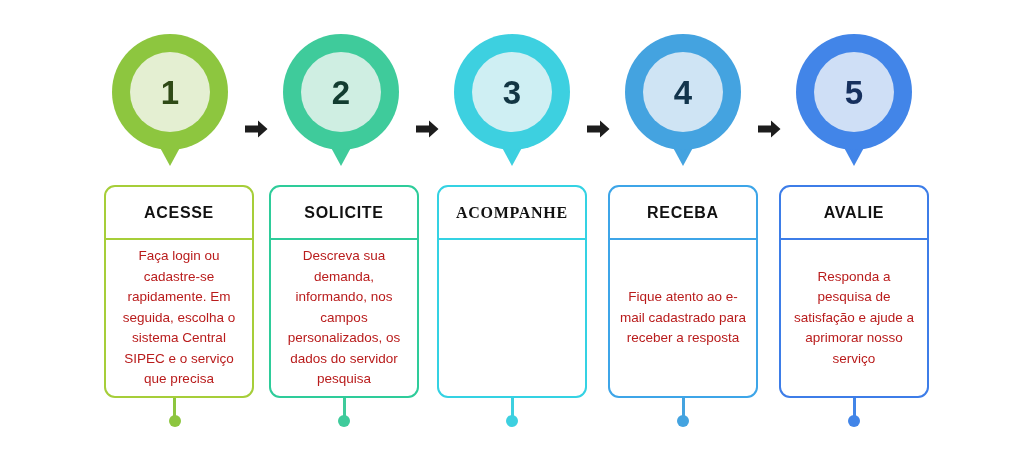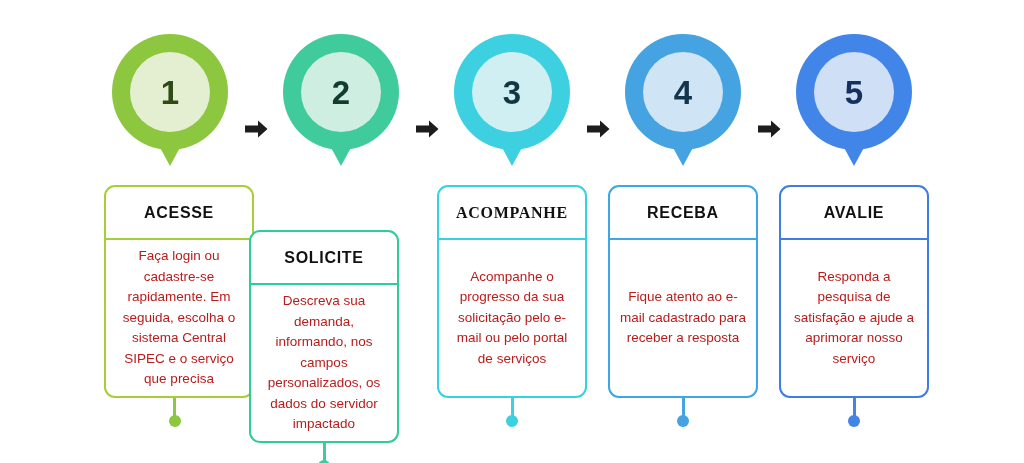--- a/index.html
+++ b/index.html
@@ -218,36 +218,33 @@
       <div class="card-slot" style="left: 0px; padding-left: 9px;">
         <div class="card" style="border-color: rgb(166, 206, 57);">
           <div class="card-title" style="border-bottom-color: rgb(166, 206, 57);">ACESSE</div>
           <div class="card-body">
             <div class="card-text">Faça login ou cadastre-se rapidamente. Em seguida, escolha o sistema Central SIPEC e o serviço que precisa</div>
           </div>
         </div>
         <div class="stem" style="background: rgb(141, 198, 63);"></div>
         <div class="stem-dot" style="background: rgb(141, 198, 63);"></div>
       </div>
-      <div class="card-slot" style="left: 154px; margin-top: 45px;">
+      <div class="card-slot" style="left: 174px;">
         <div class="card" style="border-color: rgb(46, 204, 154);">
           <div class="card-title" style="border-bottom-color: rgb(46, 204, 154);">SOLICITE</div>
           <div class="card-body">
-            <div class="card-text">Descreva sua demanda, informando, nos campos personalizados, os dados do servidor impactado</div>
+            <div class="card-text">Descreva sua demanda, informando, nos campos personalizados, os dados do servidor pesquisa</div>
           </div>
         </div>
         <div class="stem" style="background: rgb(63, 203, 155);"></div>
         <div class="stem-dot" style="background: rgb(63, 203, 155);"></div>
       </div>
       <div class="card-slot" style="left: 342px;">
         <div class="card" style="border-color: rgb(52, 210, 227);">
           <div class="card-title" style="border-bottom-color: rgb(52, 210, 227); font-family: Liberation Serif, serif;">ACOMPANHE</div>
-          <div class="card-body">
-            <div class="card-text">Acompanhe o progresso da sua solicitação pelo e-mail ou pelo portal de serviços</div>
-          </div>
         </div>
         <div class="stem" style="background: rgb(61, 208, 224);"></div>
         <div class="stem-dot" style="background: rgb(61, 208, 224);"></div>
       </div>
       <div class="card-slot" style="left: 684px;">
         <div class="card" style="border-color: rgb(61, 125, 232);">
           <div class="card-title" style="border-bottom-color: rgb(61, 125, 232);">AVALIE</div>
           <div class="card-body">
             <div class="card-text">Responda a pesquisa de satisfação e ajude a aprimorar nosso serviço</div>
           </div>

